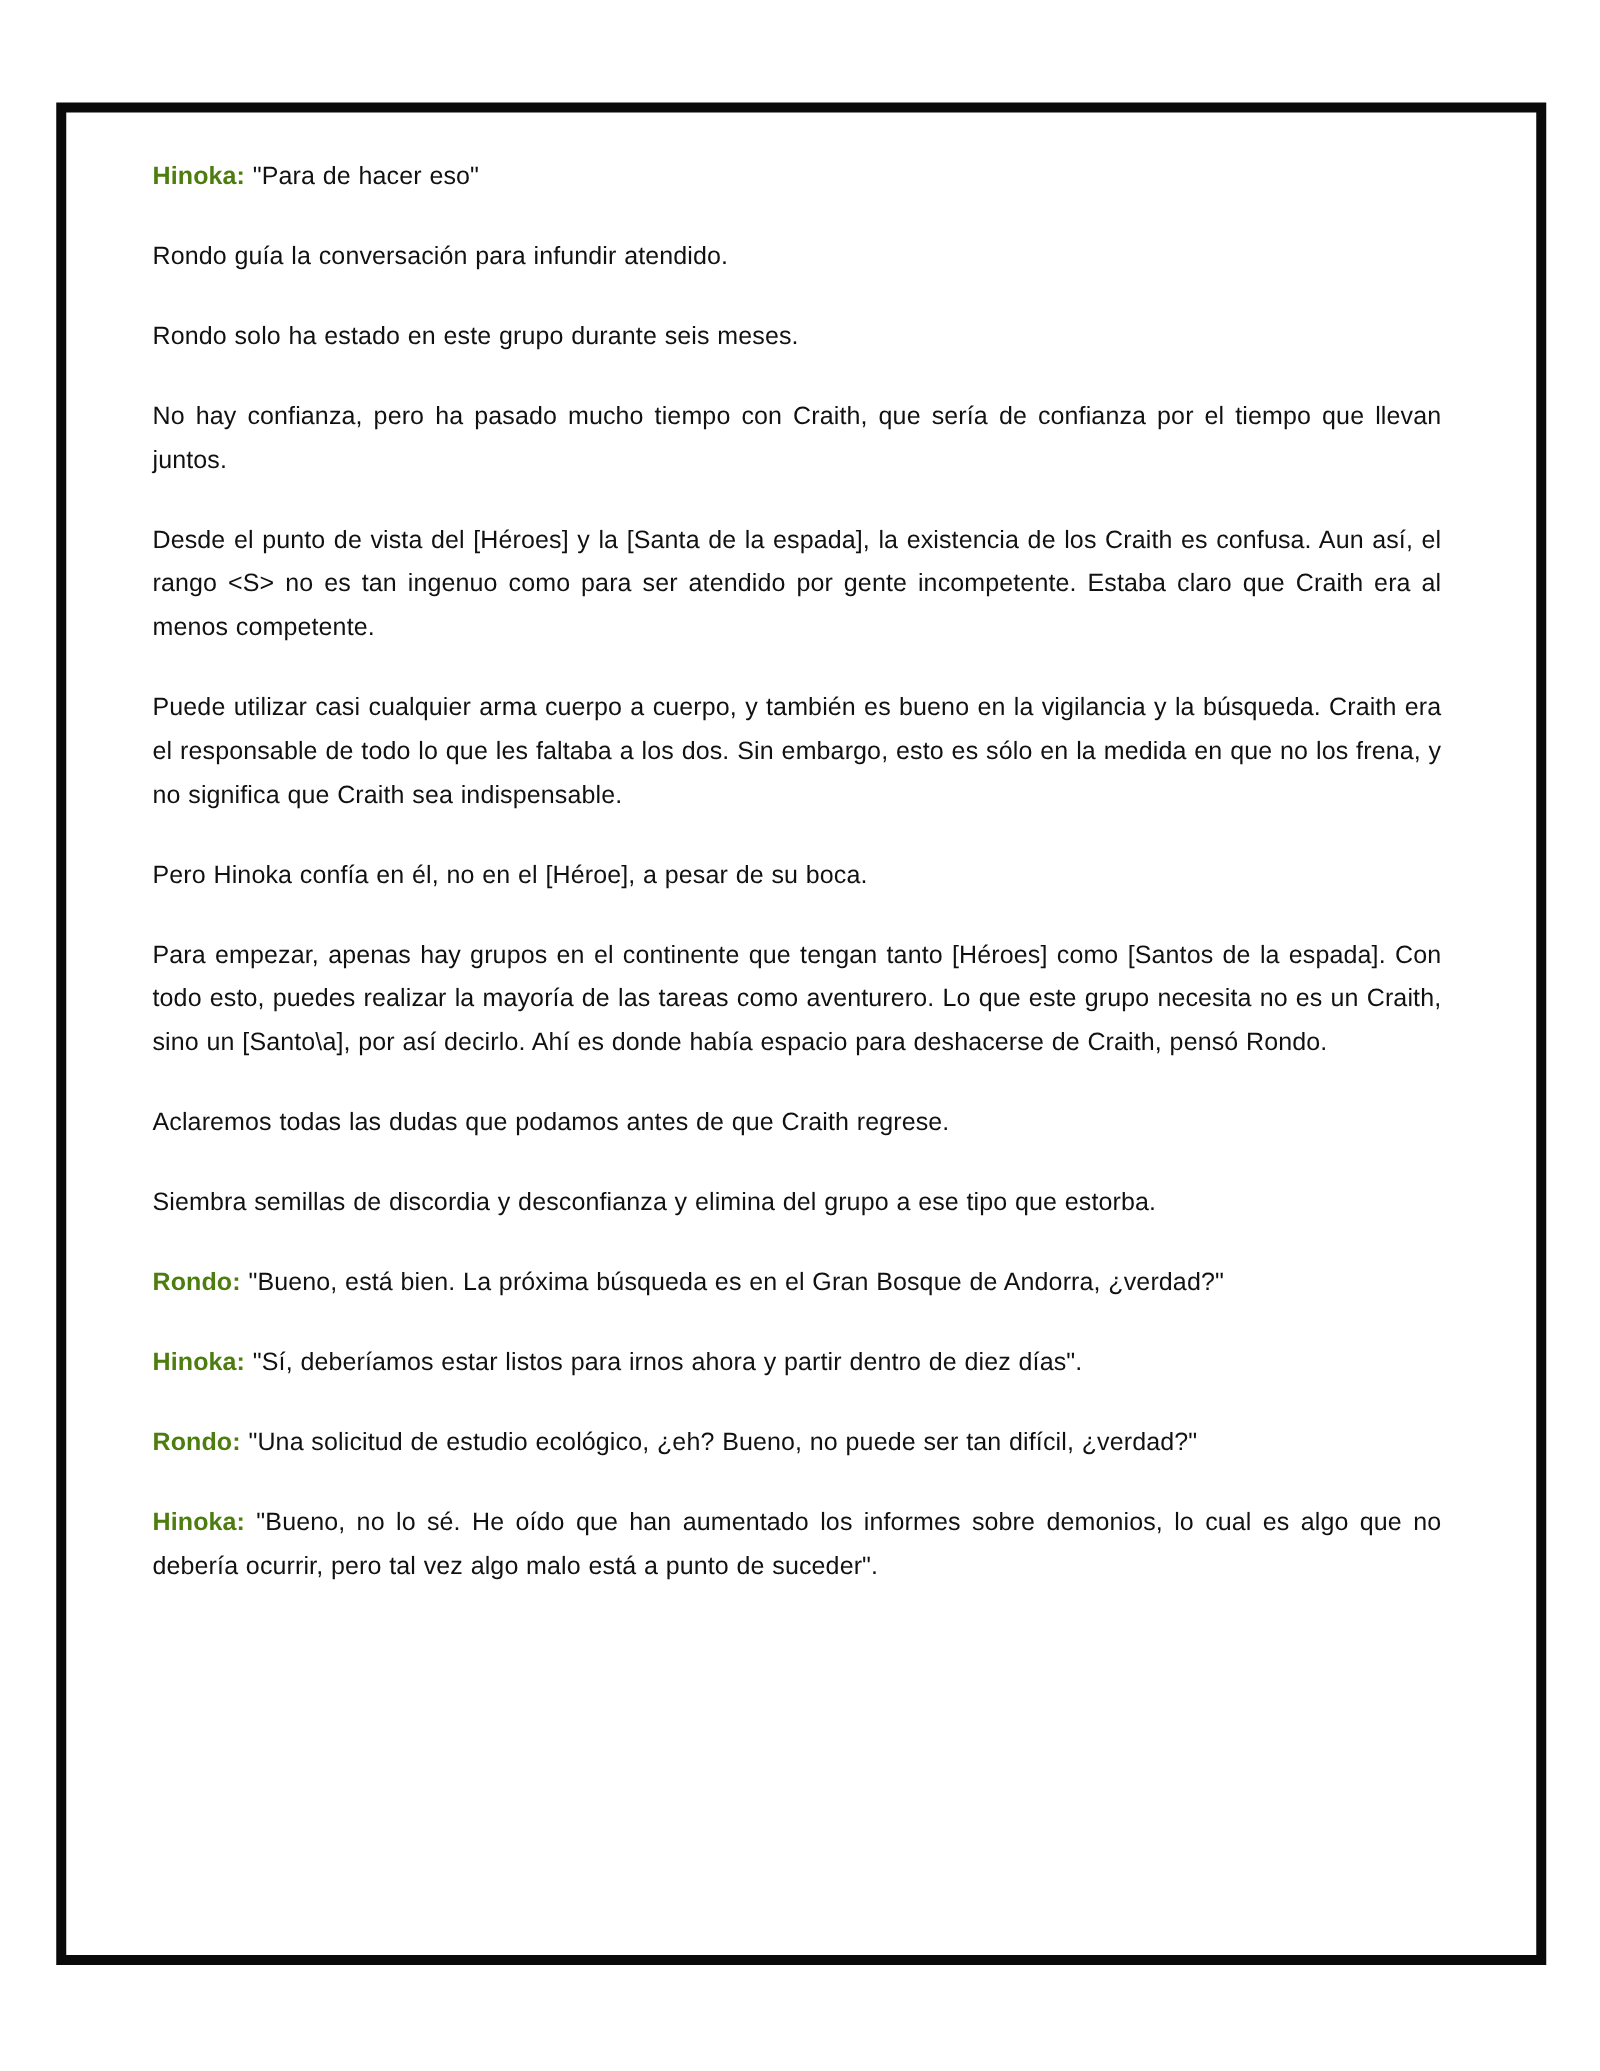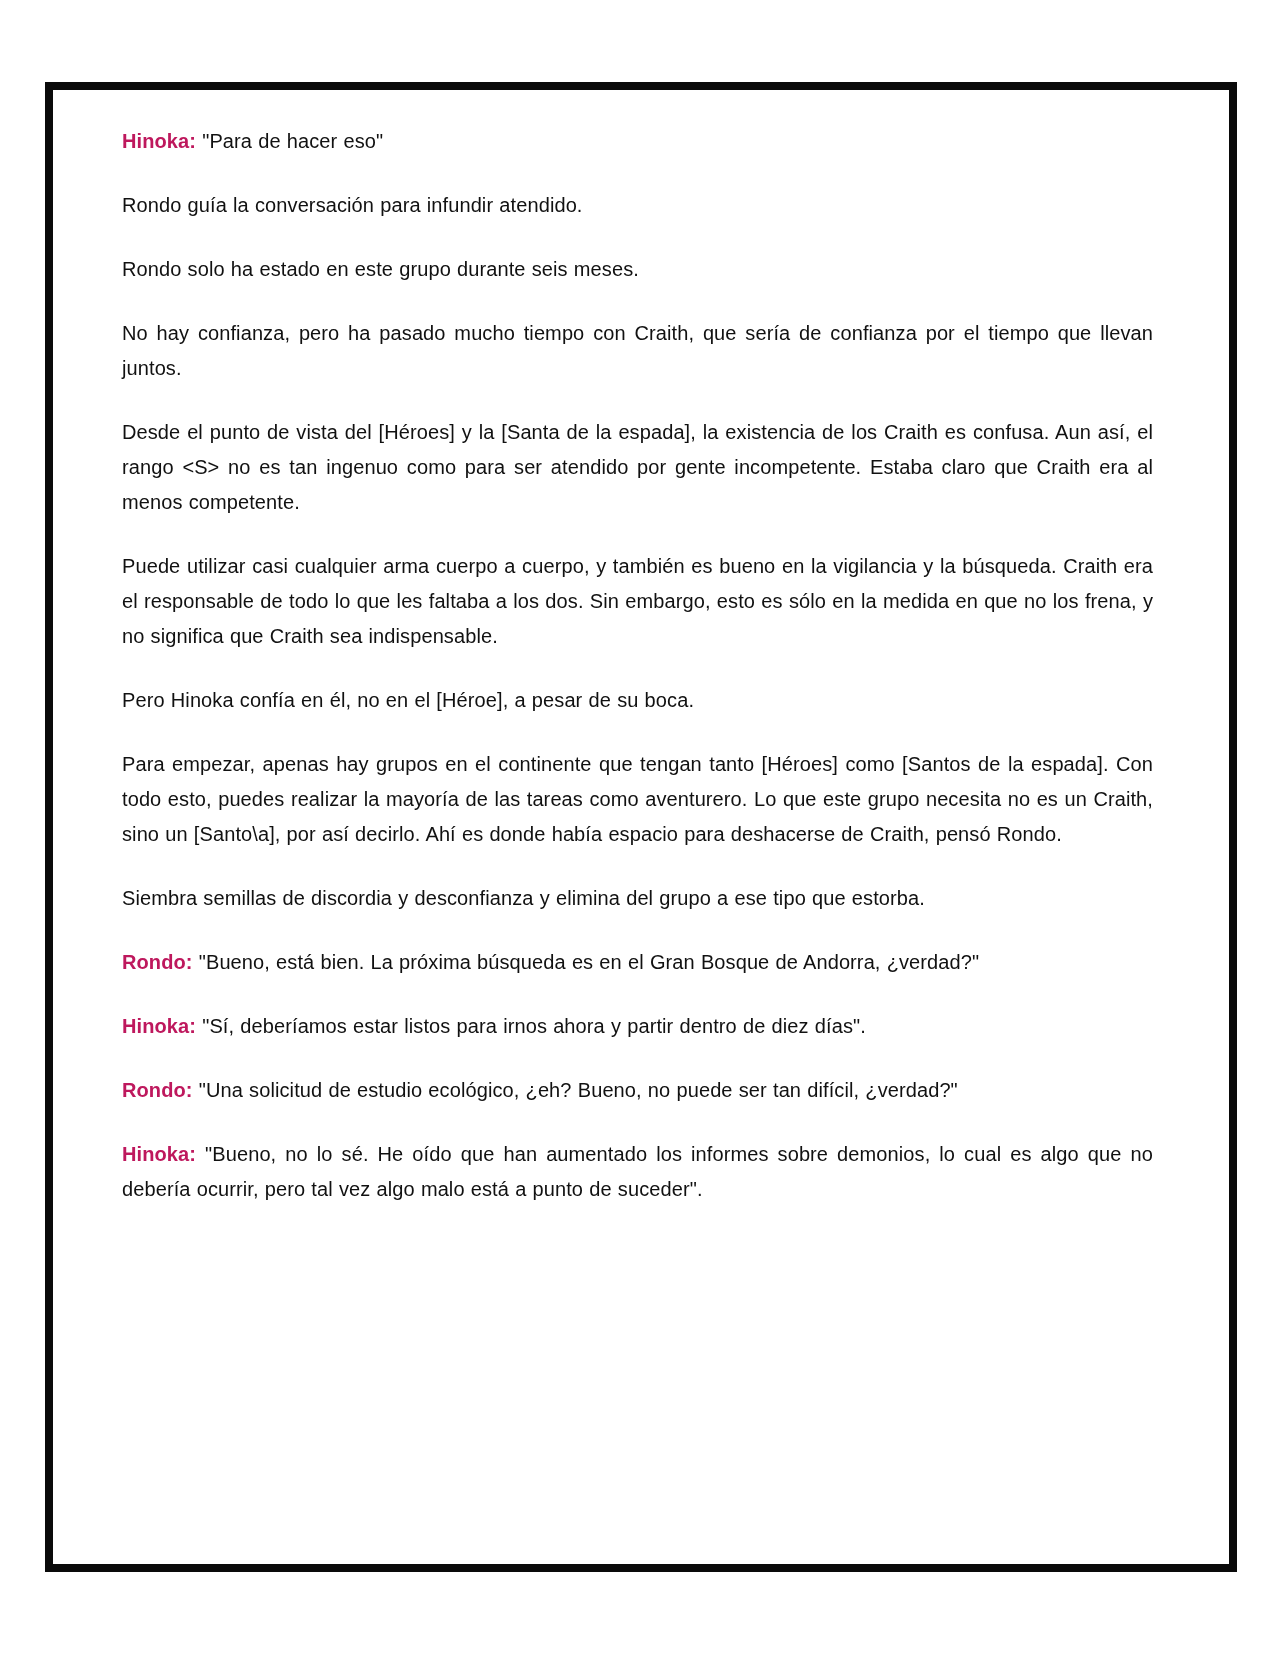--- a/index.html
+++ b/index.html
@@ -36,37 +36,38 @@
     margin: 0 0 29px 0;
     font-size: 20px;
     line-height: 35px;
     color: #111111;
     text-align: justify;
     letter-spacing: 0.1px;
     word-spacing: 0.5px;
   }
   .content p .speaker {
     font-weight: 700;
-    color: #be185d;
+    color: #4d7c0f;
   }
 </style>
 </head>
 <body>
 
 <div class="page">
   <div class="frame">
     <div class="content" id="paragraph-container">
         <p><span class="speaker">Hinoka:</span> <span>"Para de hacer eso"</span></p>
         <p><span>Rondo guía la conversación para infundir atendido.</span></p>
         <p><span>Rondo solo ha estado en este grupo durante seis meses.</span></p>
         <p><span>No hay confianza, pero ha pasado mucho tiempo con Craith, que sería de confianza por el tiempo que llevan juntos.</span></p>
         <p><span>Desde el punto de vista del [Héroes] y la [Santa de la espada], la existencia de los Craith es confusa. Aun así, el rango &lt;S&gt; no es tan ingenuo como para ser atendido por gente incompetente. Estaba claro que Craith era al menos competente.</span></p>
         <p><span>Puede utilizar casi cualquier arma cuerpo a cuerpo, y también es bueno en la vigilancia y la búsqueda. Craith era el responsable de todo lo que les faltaba a los dos. Sin embargo, esto es sólo en la medida en que no los frena, y no significa que Craith sea indispensable.</span></p>
         <p><span>Pero Hinoka confía en él, no en el [Héroe], a pesar de su boca.</span></p>
         <p><span>Para empezar, apenas hay grupos en el continente que tengan tanto [Héroes] como [Santos de la espada]. Con todo esto, puedes realizar la mayoría de las tareas como aventurero. Lo que este grupo necesita no es un Craith, sino un [Santo\a], por así decirlo. Ahí es donde había espacio para deshacerse de Craith, pensó Rondo.</span></p>
+        <p><span>Aclaremos todas las dudas que podamos antes de que Craith regrese.</span></p>
         <p><span>Siembra semillas de discordia y desconfianza y elimina del grupo a ese tipo que estorba.</span></p>
         <p><span class="speaker">Rondo:</span> <span>"Bueno, está bien. La próxima búsqueda es en el Gran Bosque de Andorra, ¿verdad?"</span></p>
         <p><span class="speaker">Hinoka:</span> <span>"Sí, deberíamos estar listos para irnos ahora y partir dentro de diez días".</span></p>
         <p><span class="speaker">Rondo:</span> <span>"Una solicitud de estudio ecológico, ¿eh? Bueno, no puede ser tan difícil, ¿verdad?"</span></p>
         <p><span class="speaker">Hinoka:</span> <span>"Bueno, no lo sé. He oído que han aumentado los informes sobre demonios, lo cual es algo que no debería ocurrir, pero tal vez algo malo está a punto de suceder".</span></p>
       </div>
   </div>
 </div>
 
 </body></html>

